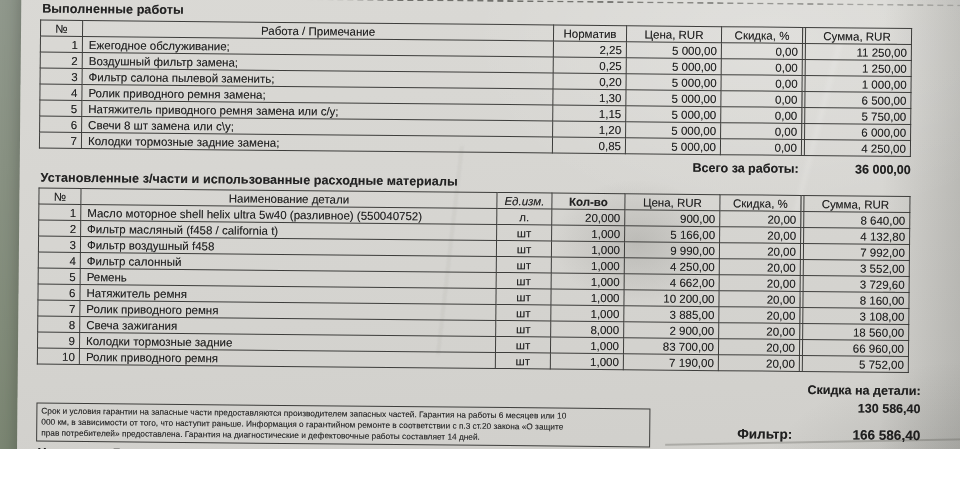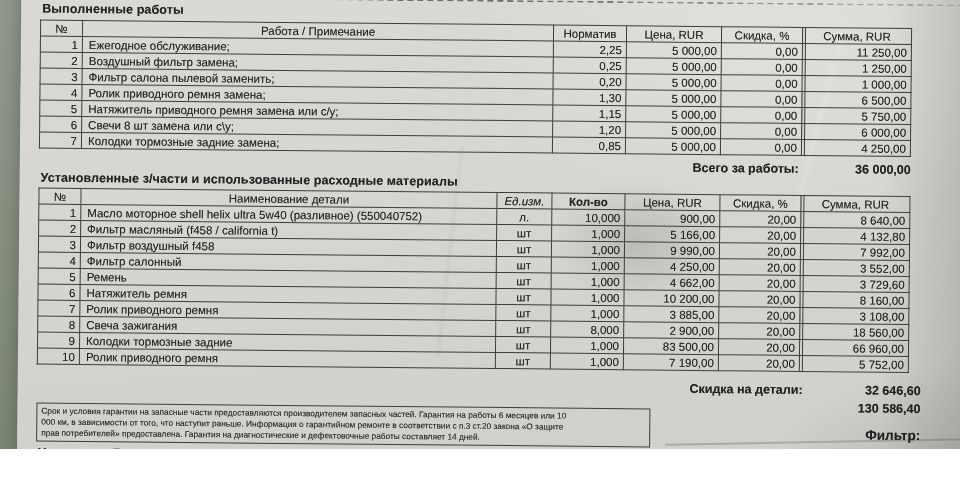--- a/index.html
+++ b/index.html
@@ -182,21 +182,21 @@
             <th>Цена, RUR</th>
             <th>Скидка, %</th>
             <th>Сумма, RUR</th>
           </tr>
         </thead>
         <tbody>
           <tr>
             <td>1</td>
             <td>Масло моторное shell helix ultra 5w40 (разливное) (550040752)</td>
             <td>л.</td>
-            <td>10,000</td>
+            <td>20,000</td>
             <td>900,00</td>
             <td>20,00</td>
             <td>8 640,00</td>
           </tr>
           <tr>
             <td>2</td>
             <td>Фильтр масляный (f458 / california t)</td>
             <td>шт</td>
             <td>1,000</td>
             <td>5 166,00</td>
@@ -255,55 +255,55 @@
             <td>8,000</td>
             <td>2 900,00</td>
             <td>20,00</td>
             <td>18 560,00</td>
           </tr>
           <tr>
             <td>9</td>
             <td>Колодки тормозные задние</td>
             <td>шт</td>
             <td>1,000</td>
-            <td>83 500,00</td>
+            <td>83 700,00</td>
             <td>20,00</td>
             <td>66 960,00</td>
           </tr>
           <tr>
             <td>10</td>
             <td>Ролик приводного ремня</td>
             <td>шт</td>
             <td>1,000</td>
             <td>7 190,00</td>
             <td>20,00</td>
             <td>5 752,00</td>
           </tr>
         </tbody>
       </table>
 
     <div class="subtotals" id="parts-subtotals">
         <div class="totline">
           <span class="totlabel">Скидка на детали:</span>
-          <span class="totvalue">32 646,60</span>
         </div>
         <div class="totline">
           <span class="totvalue">130 586,40</span>
         </div>
       </div>
 
     <div class="warranty-box">
       <div>Срок и условия гарантии на запасные части предоставляются производителем запасных частей. Гарантия на работы 6 месяцев или 10</div>
       <div>000 км, в зависимости от того, что наступит раньше. Информация о гарантийном ремонте в соответствии с п.3 ст.20 закона «О защите</div>
       <div>прав потребителей» предоставлена. Гарантия  на диагностические и дефектовочные работы составляет 14 дней.</div>
     </div>
 
     <div class="grandtotals" id="grand-totals">
         <div class="totline">
           <span class="totlabel">Фильтр:</span>
+          <span class="totvalue">166 586,40</span>
         </div>
         <div class="totline">
           <span class="totlabel">в т.ч. НДС:</span>
         </div>
       </div>
 
     <div class="footer">
       <div class="footer-greeting">Уважаемые Господа!</div>
       <div class="footer-line">При оплате счета РН-0004927, просим ОБЯЗАТЕЛЬНО в назначении платежа указывать его</div>
       <div class="footer-line">номер и дату.</div>

